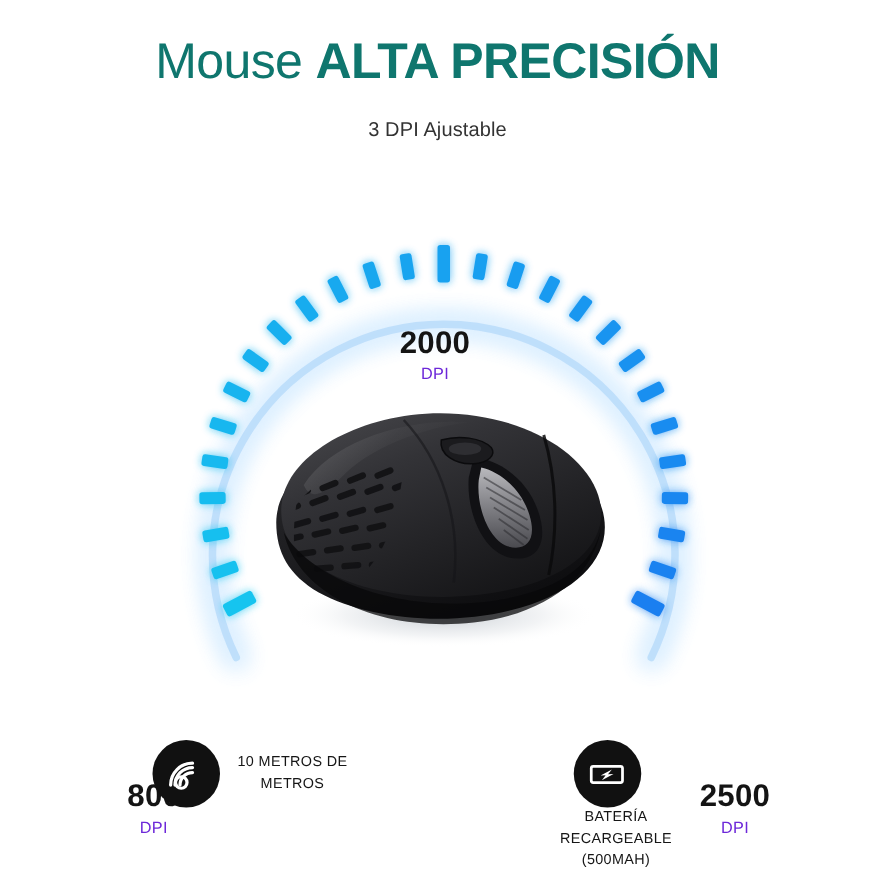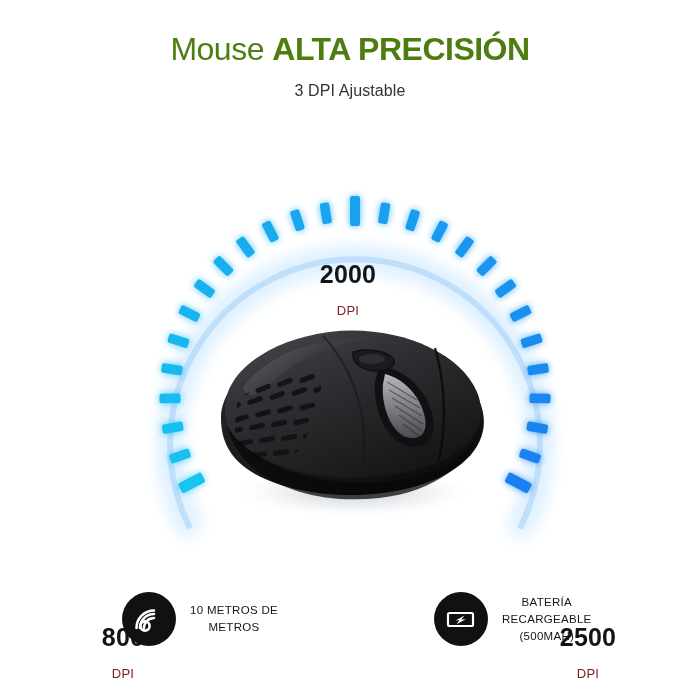--- a/index.html
+++ b/index.html
@@ -21,34 +21,34 @@
 
   
   .header {
     position: absolute;
     top: 26px;
     left: 0;
     width: 700px;
     text-align: center;
   }
   .title {
-    font-size: 32px;
+    font-size: 40px;
     line-height: 46px;
-    color: #4d7c0f;
+    color: #0f766e;
     letter-spacing: -0.5px;
     white-space: nowrap;
   }
   .title .light {
     font-weight: 300;
   }
   .title .bold {
     font-weight: 700;
   }
   .subtitle {
-    margin-top: 10px;
+    margin-top: 24px;
     font-size: 16px;
     font-weight: 400;
     color: #333333;
     letter-spacing: 0.1px;
   }
 
   
   .gauge {
     position: absolute;
     left: 0;
@@ -71,23 +71,23 @@
   }
   .dpi-label .value {
     font-size: 25px;
     font-weight: 700;
     letter-spacing: 0.2px;
     display: block;
   }
   .dpi-label .unit {
     font-size: 13px;
     font-weight: 400;
-    color: #7f1d1d;
+    color: #6d28d9;
     display: block;
-    margin-top: 17px;
+    margin-top: 5px;
     letter-spacing: 0.3px;
   }
   #dpi-top { left: 288px; top: 142px; width: 120px; }
   #dpi-left { left: 73px; top: 505px; width: 100px; }
   #dpi-right { left: 538px; top: 505px; width: 100px; }
 
   
   .mouse-wrap {
     position: absolute;
     left: 203px;
@@ -104,21 +104,21 @@
     top: 592px;
     width: 700px;
     height: 90px;
   }
   .feature {
     position: absolute;
     display: flex;
     align-items: center;
   }
   #feature-range { left: 122px; top: 0; }
-  #feature-battery { left: 434px; top: 0; }
+  #feature-battery { left: 434px; top: 0; flex-direction: column; }
   .feature-icon {
     width: 54px;
     height: 54px;
     border-radius: 50%;
     background: #111111;
     flex: 0 0 auto;
     display: flex;
     align-items: center;
     justify-content: center;
   }

